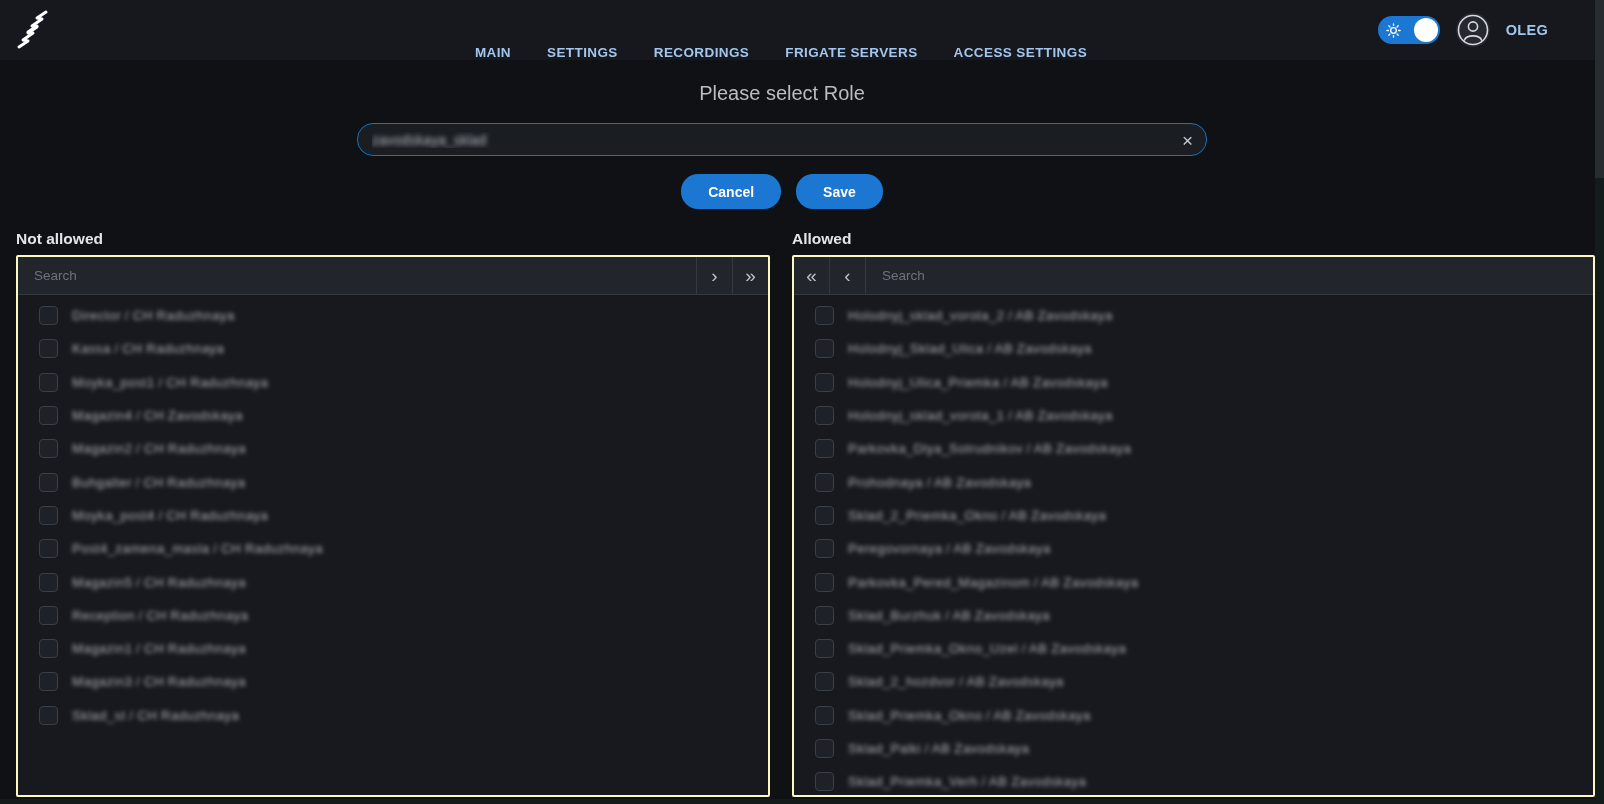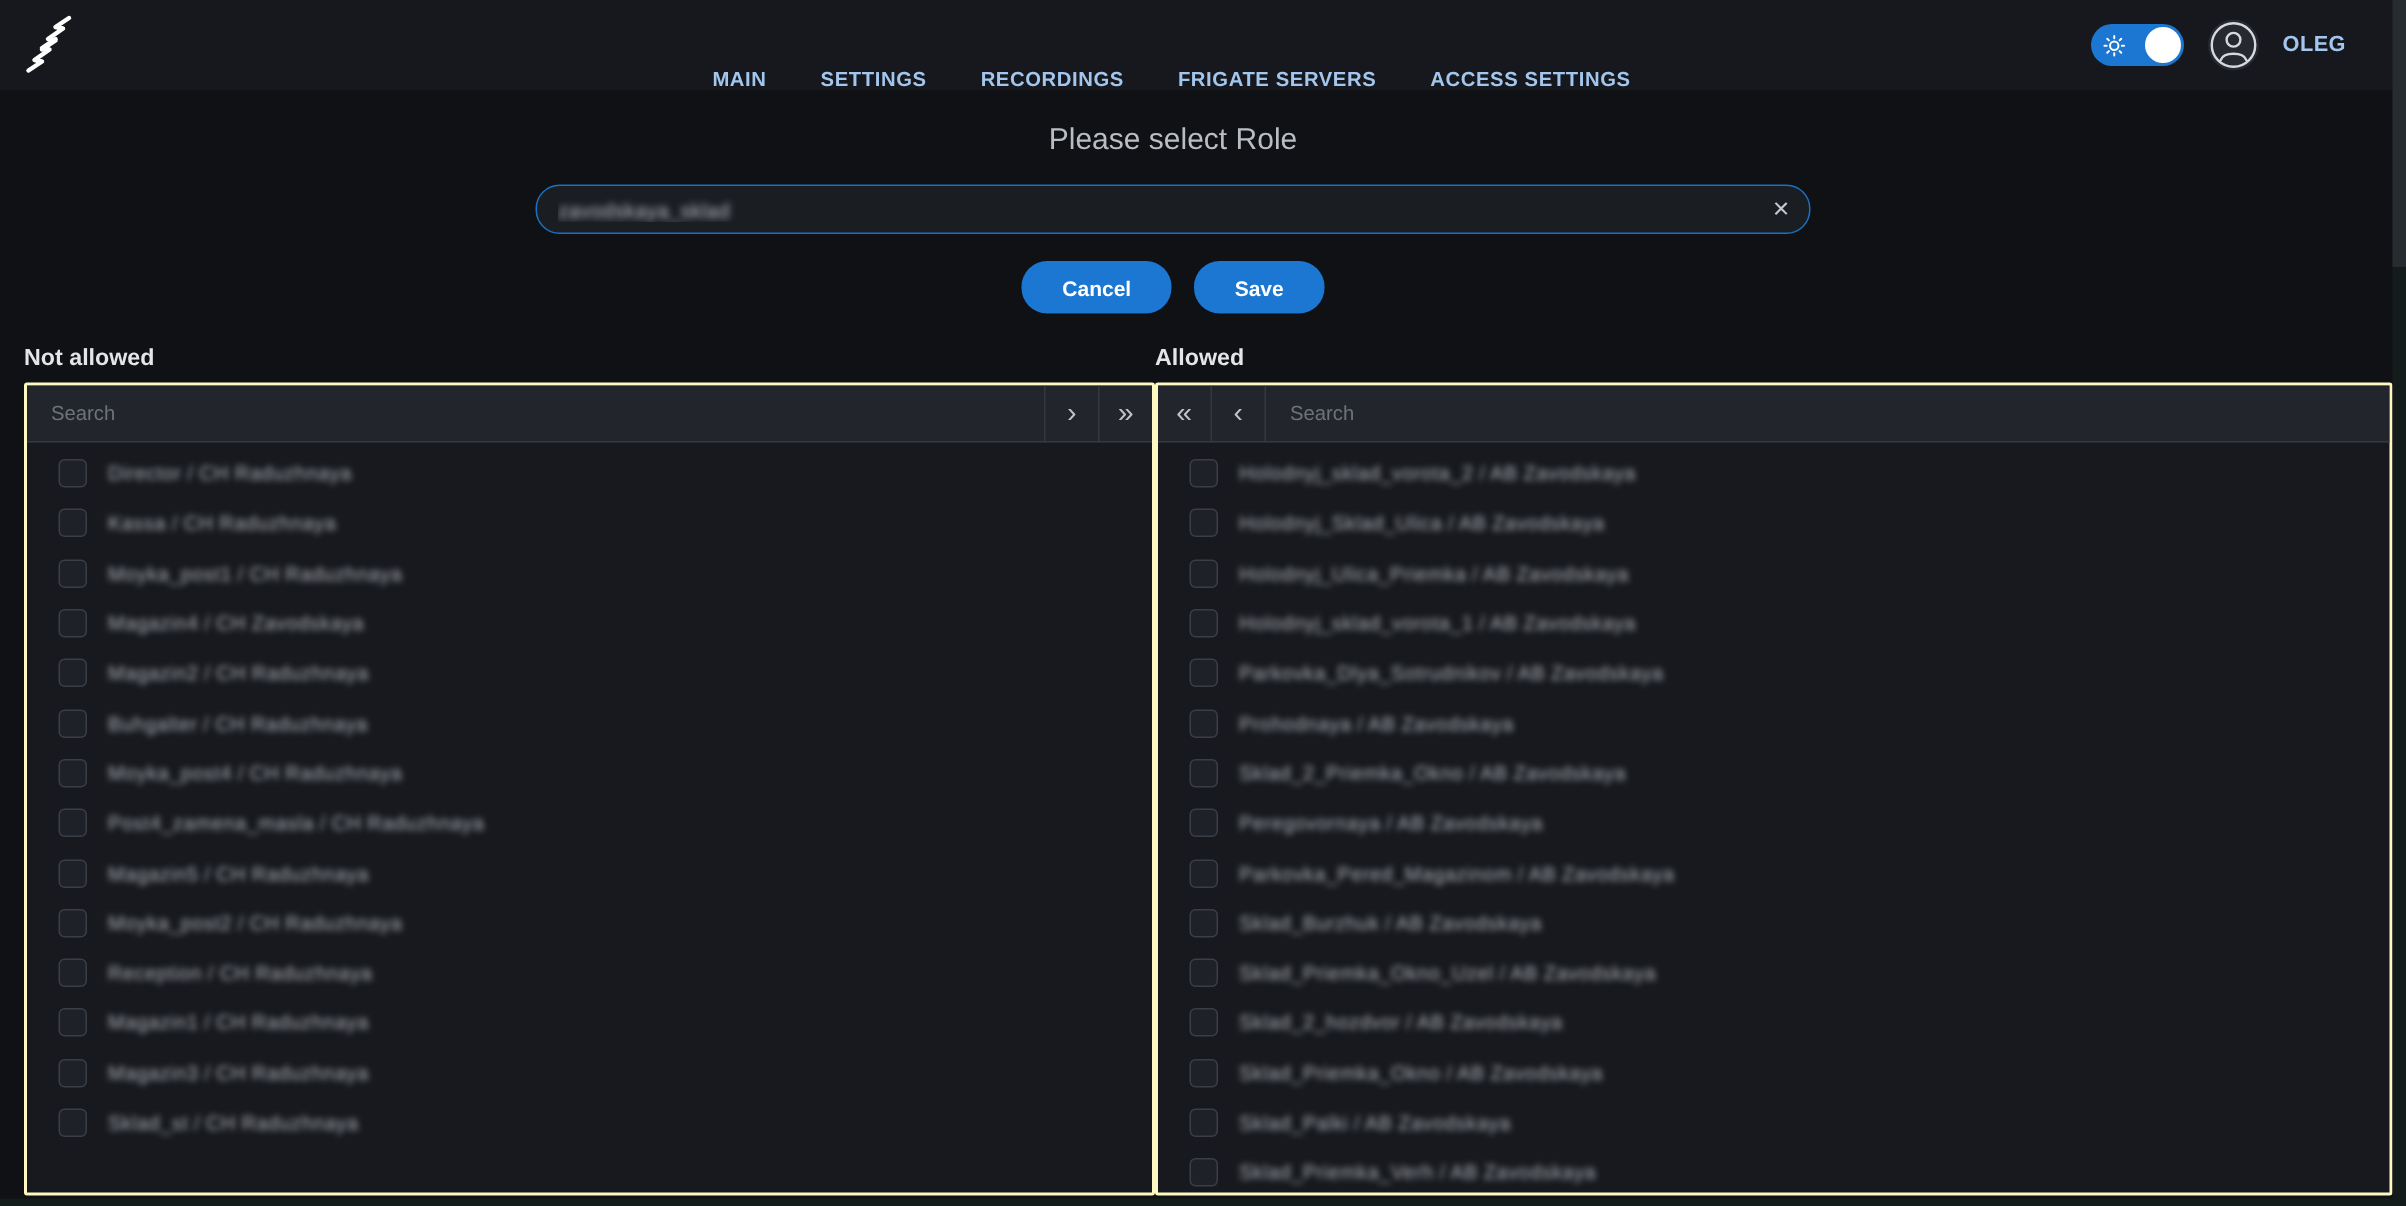--- a/index.html
+++ b/index.html
@@ -8,21 +8,21 @@
     background:#0f1114;
     font-family:"Liberation Sans", sans-serif;
     -webkit-font-smoothing:antialiased;
   }
   
   .navbar{height:60px;background:#16181d;display:flex;align-items:center;position:relative;}
   .logo{margin-left:13px;width:46px;height:46px;flex:none;}
   .nav-center{position:absolute;left:781px;top:0;height:60px;transform:translateX(-50%);
     display:flex;align-items:flex-end;gap:36px;}
   .nav-link{color:#a3c6ee;font-weight:bold;font-size:13.5px;letter-spacing:.4px;cursor:pointer;white-space:nowrap;}
-  .nav-right{position:absolute;right:40px;top:0;height:60px;display:flex;align-items:center;gap:16px;}
+  .nav-right{position:absolute;right:56px;top:0;height:60px;display:flex;align-items:center;gap:16px;}
   .toggle{width:62px;height:28px;border-radius:14px;background:#1b77d2;position:relative;display:flex;align-items:center;cursor:pointer;flex:none;}
   .toggle .sunwrap{margin-left:8px;display:flex;}
   .toggle .knob{position:absolute;right:2px;top:2px;width:24px;height:24px;border-radius:50%;background:#ffffff;}
   .avatar{width:34px;height:34px;border-radius:50%;background:#26292f;display:flex;align-items:center;justify-content:center;cursor:pointer;flex:none;}
   .username{color:#a3c6ee;font-weight:bold;font-size:14.5px;letter-spacing:.3px;}
 
   
   .top-section{width:1564px;}
   .page-title{margin-top:20px;text-align:center;color:#b9bdc3;font-size:20px;line-height:26px;font-weight:400;}
   .role-input-wrap{position:relative;width:850px;margin:17px auto 0;}
@@ -33,21 +33,21 @@
     color:transparent;text-shadow:0 0 5px rgba(205,210,216,.95);
     padding:0 38px 0 14px;outline:none;
   }
   .clear-btn{position:absolute;right:8px;top:50%;transform:translateY(-50%);
     background:none;border:none;color:#c6cad0;font-size:19px;line-height:1;cursor:pointer;padding:2px 6px;}
   .action-row{display:flex;justify-content:center;gap:15px;margin-top:18px;}
   .btn{height:35px;border:none;border-radius:17px;background:#1b77d2;color:#ffffff;
     font-family:"Liberation Sans", sans-serif;font-weight:bold;font-size:14px;padding:0 27px;cursor:pointer;}
 
   
-  .panels-row{display:flex;margin:20px 9px 0 16px;}
+  .panels-row{display:flex;margin:20px 9px 0 16px;gap:22px;}
   .panel-col-left{width:754px;flex:none;box-sizing:border-box;}
   .panel-col-right{flex:1;box-sizing:border-box;}
   .panel-title{color:#e3e5e9;font-size:15.5px;font-weight:bold;line-height:19px;margin:0 0 7px 0;}
   .panel{border:2px solid #fef9c3;background:#17191e;height:538px;overflow:hidden;
     display:flex;flex-direction:column;border-radius:2px;}
   .panel-header{height:37px;flex:none;display:flex;align-items:stretch;background:#22252b;border-bottom:1px solid #34383f;}
   .panel-search{flex:1;min-width:0;background:transparent;border:none;outline:none;
     font-family:"Liberation Sans", sans-serif;font-size:13.5px;color:#cfd3d8;padding:0 16px;}
   .panel-search::placeholder{color:#6d737b;}
   .header-btn{width:36px;flex:none;display:flex;align-items:center;justify-content:center;
@@ -177,24 +177,20 @@
             <span class="checkbox"></span>
             <span class="row-label">Post4_zamena_masla / CH Raduzhnaya</span>
           </div>
 
           <div class="row">
             <span class="checkbox"></span>
             <span class="row-label">Magazin5 / CH Raduzhnaya</span>
           </div>
 
 
-          <div class="row">
-            <span class="checkbox"></span>
-            <span class="row-label">Moyka_post2 / CH Raduzhnaya</span>
-          </div>
 
           <div class="row">
             <span class="checkbox"></span>
             <span class="row-label">Reception / CH Raduzhnaya</span>
           </div>
 
           <div class="row">
             <span class="checkbox"></span>
             <span class="row-label">Magazin1 / CH Raduzhnaya</span>
           </div>

